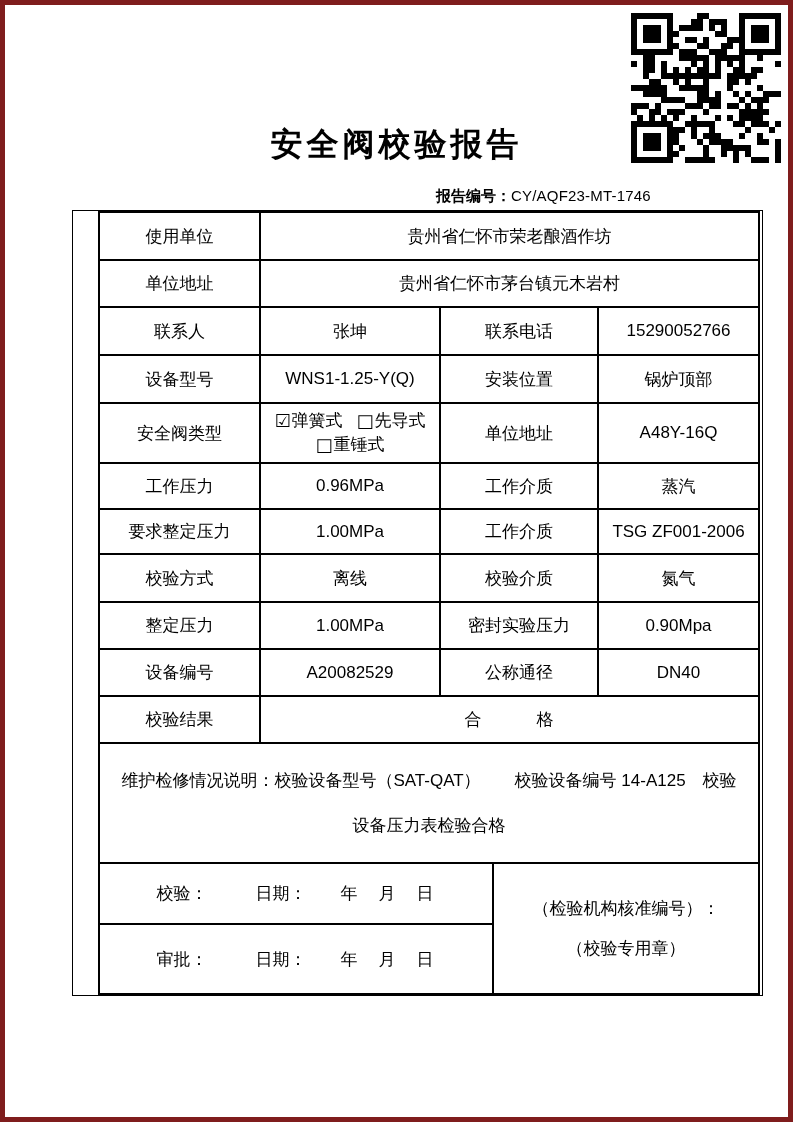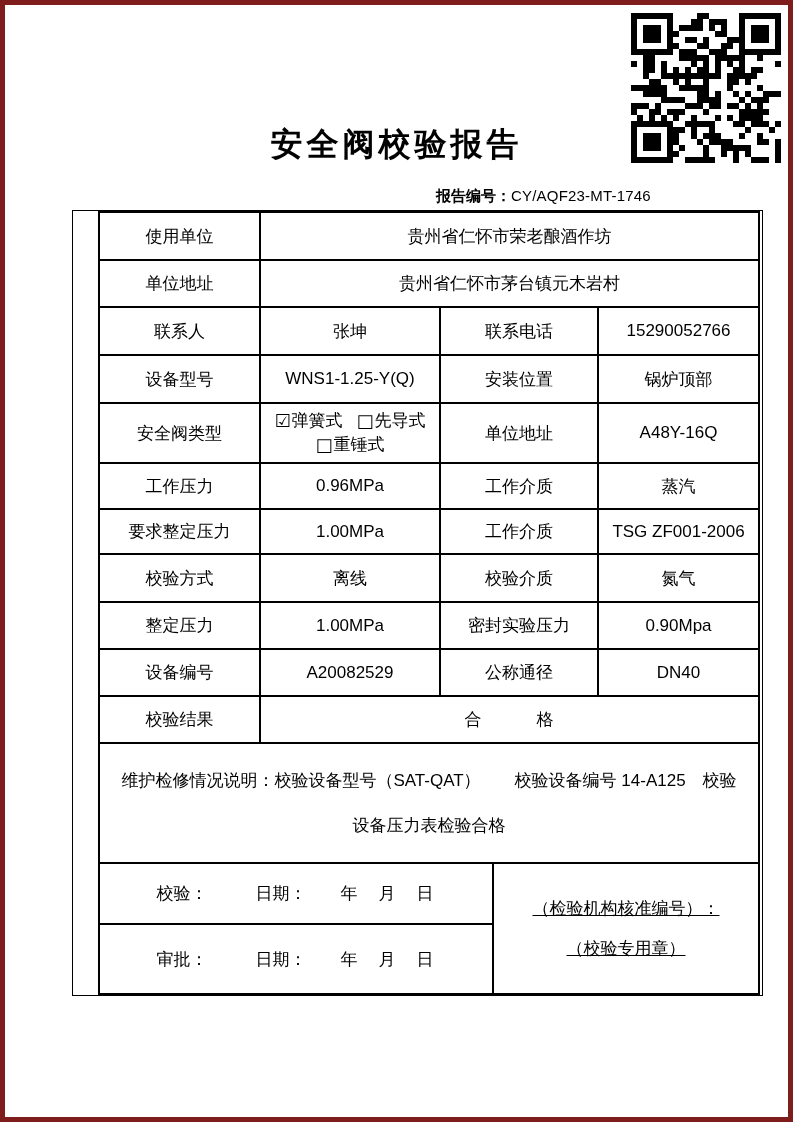--- a/index.html
+++ b/index.html
@@ -49,21 +49,21 @@
   .cb-box{display:inline-block;font-size:18px;line-height:18px;margin-right:1px;
           font-family:"DejaVu Sans",sans-serif;vertical-align:-1px;}
   .cb-gap{display:inline-block;width:14px;}
   .result-cell{letter-spacing:1px;}
   .note-cell{vertical-align:top;text-align:left;padding:12px 6px 0 6px;margin-top:44px;}
   .note-l1{font-size:17px;white-space:nowrap;}
   .note-l2{font-size:17px;margin-top:22px;}
   .sign-cell{text-align:left;padding-left:9px;}
   .sg-date{margin-left:48px;}
   .sg-ymd{margin-left:34px;letter-spacing:2px;}
-  .stamp-cell{vertical-align:top;padding-top:16px;font-size:16px;text-decoration:underline;}
+  .stamp-cell{vertical-align:top;padding-top:16px;font-size:16px;}
   .stamp-l2{margin-top:17px;}
   .date-val{letter-spacing:0.5px;}
 </style>
 </head>
 <body>
 
 <div class="page">
 
   <div class="qr">
       <svg xmlns="http://www.w3.org/2000/svg" width="150" height="150" shape-rendering="crispEdges">

